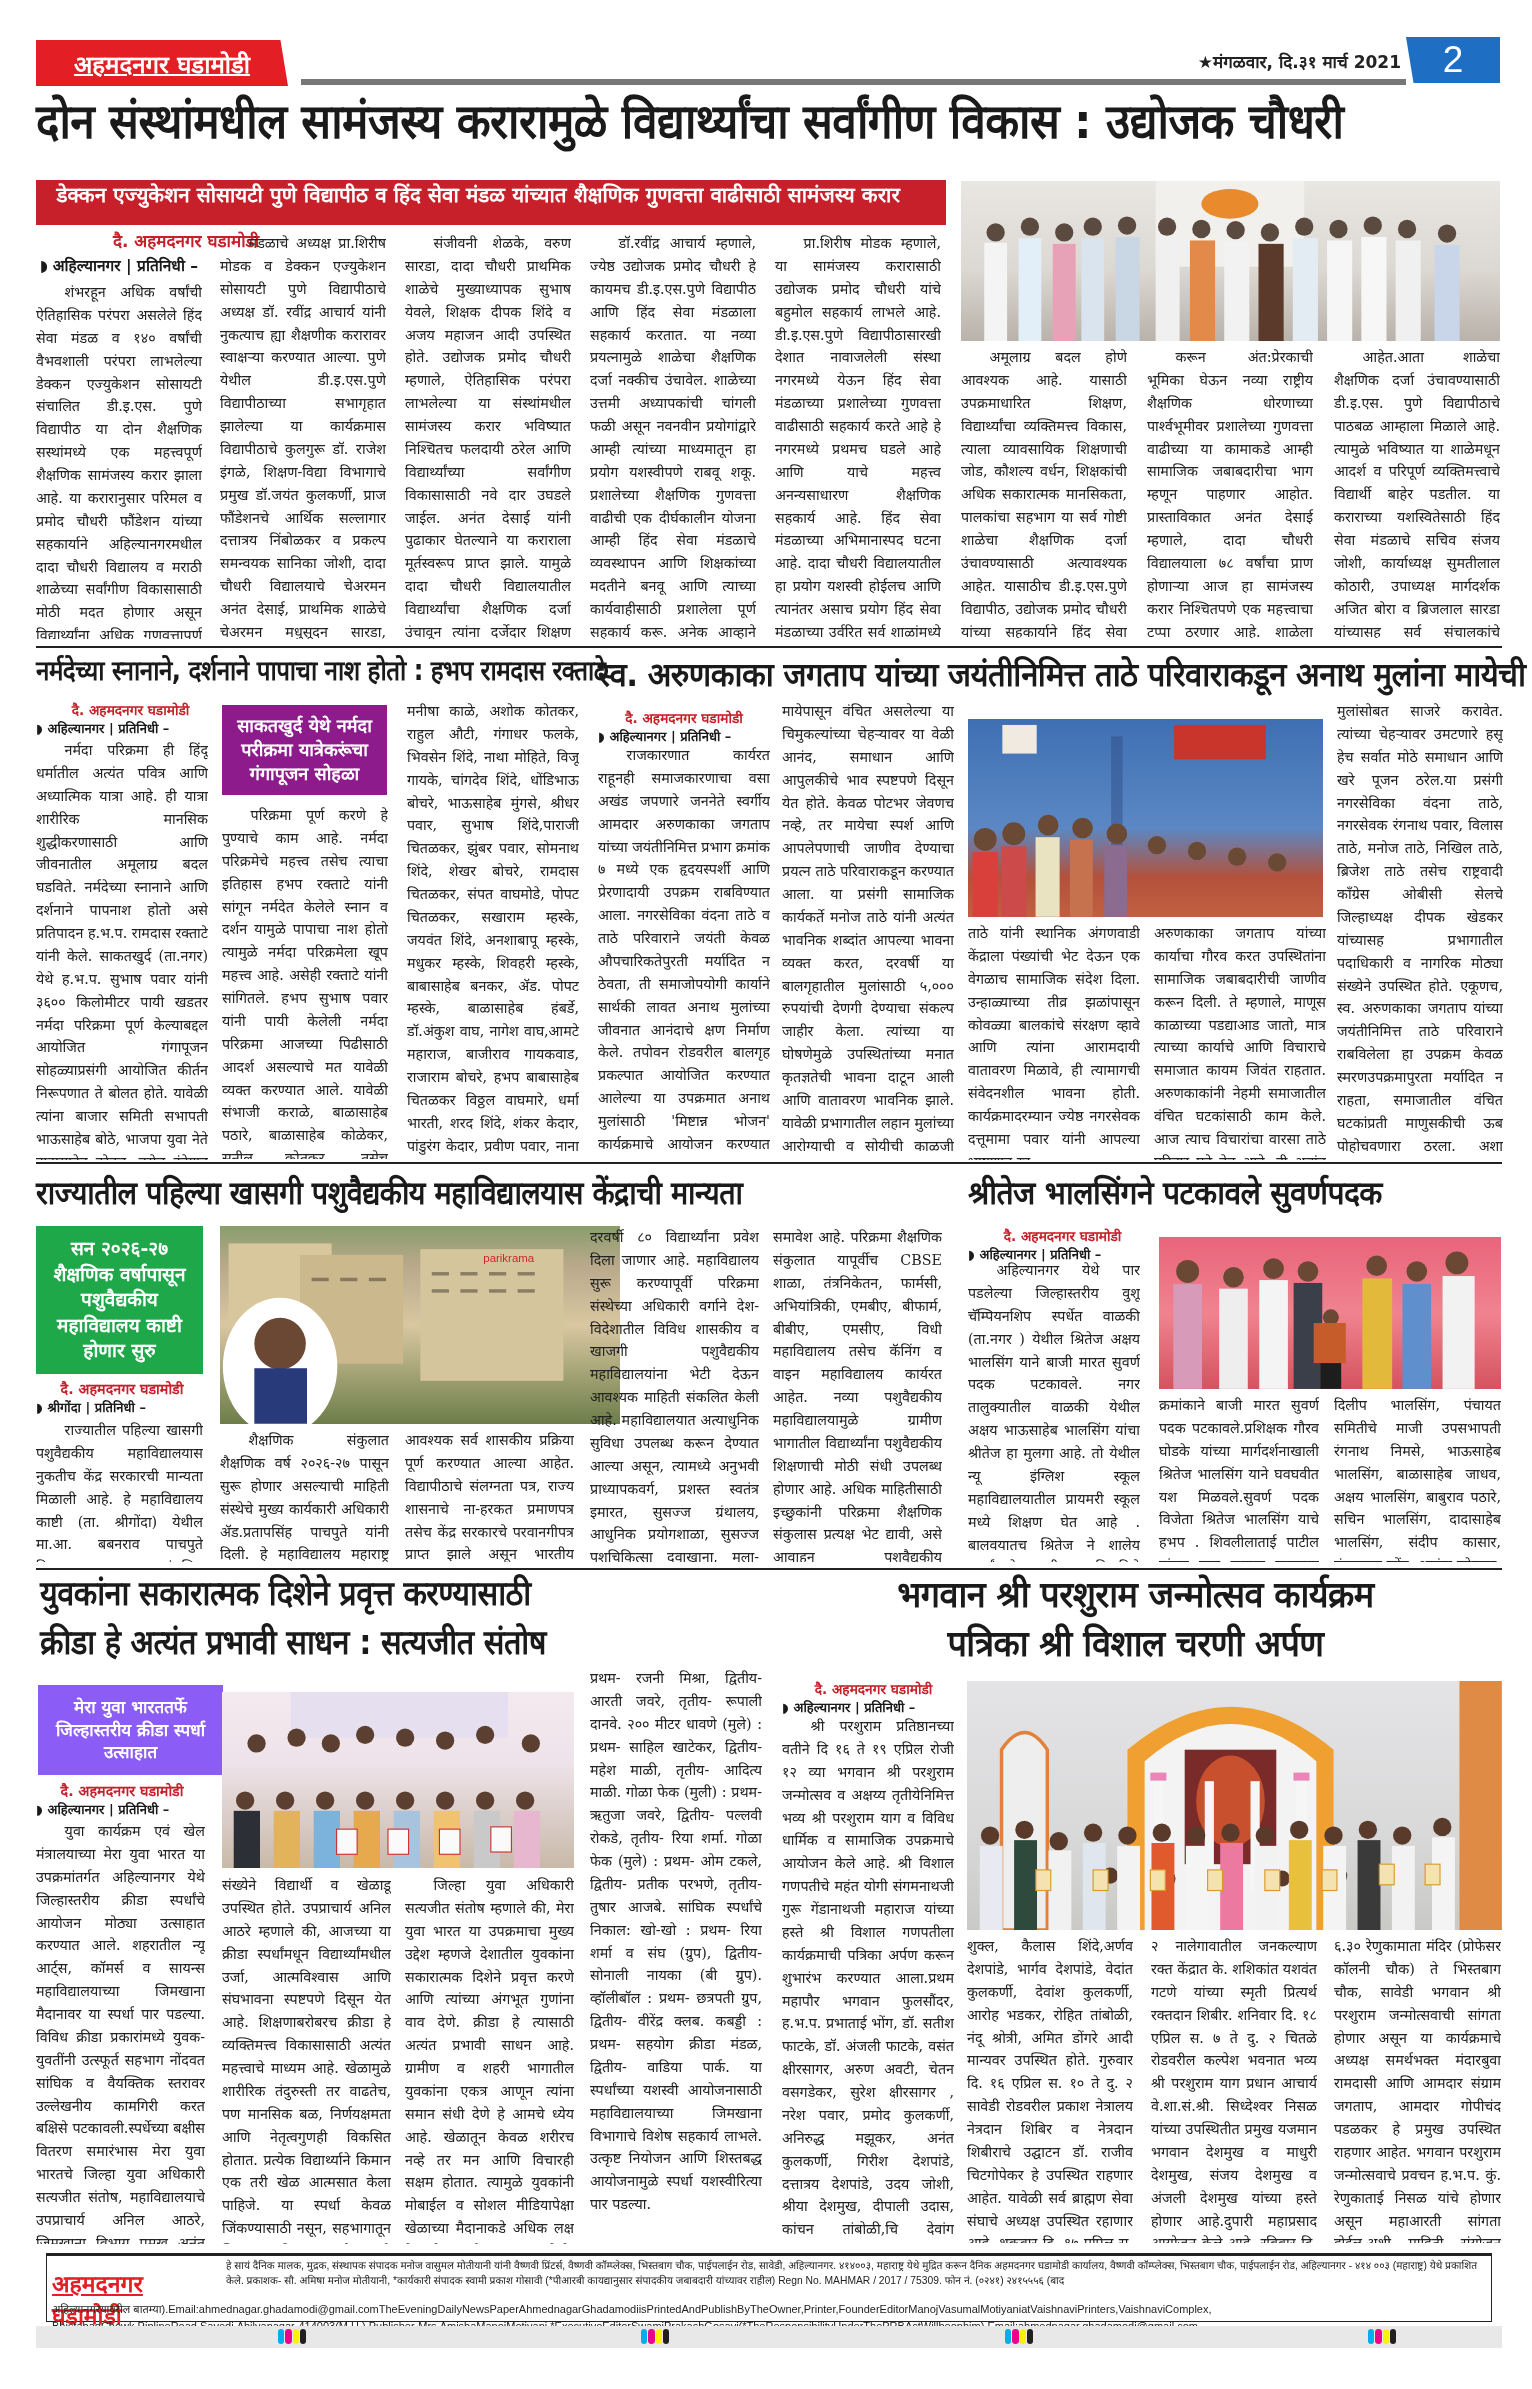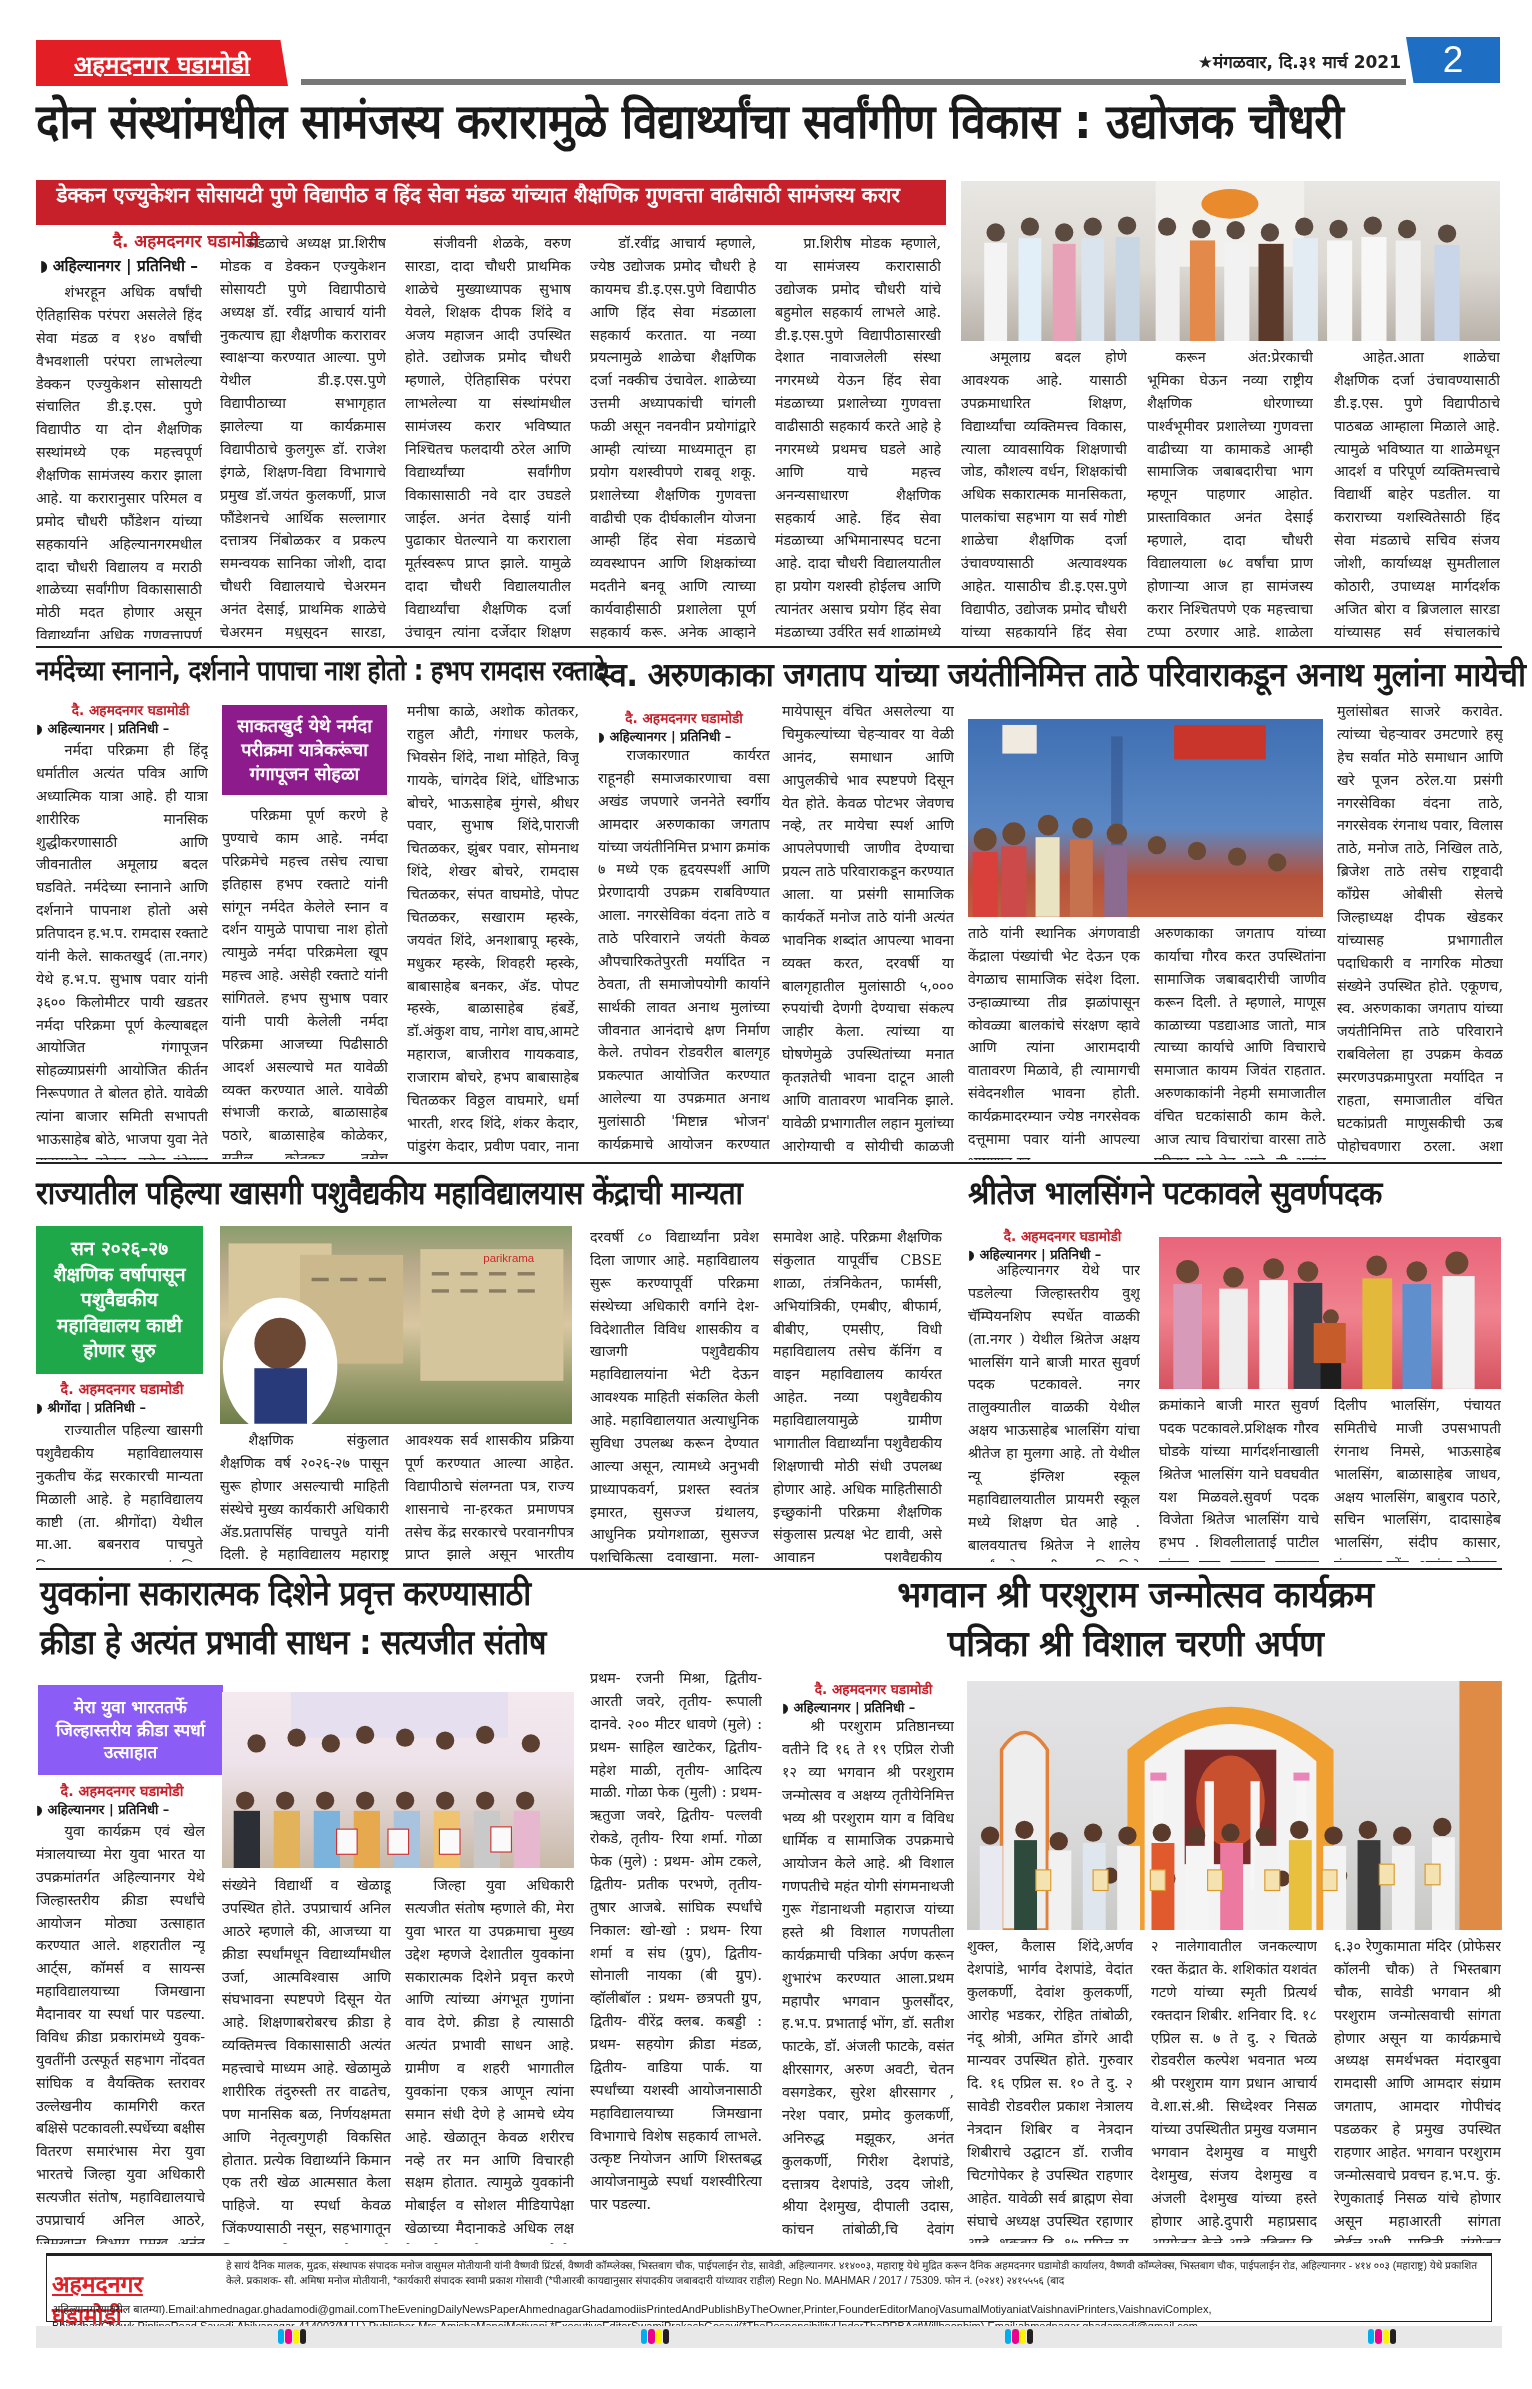--- a/index.html
+++ b/index.html
@@ -188,21 +188,21 @@
 <div class="abs boxhead" style="left:36px; top:1226px; width:167px; height:148px; background:#1fa84a; font-size:19px;">
     <span>सन २०२६-२७ शैक्षणिक वर्षापासून पशुवैद्यकीय महाविद्यालय काष्टी होणार सुरु</span>
   </div>
 <div class="abs" style="left:36px; top:1379px; width:172px;">
   <div class="byline" style="font-size:14.3px;">दै. अहमदनगर घडामोडी</div>
   <div class="dateline2" style="font-size:13px;">श्रीगोंदा | प्रतिनिधी –</div>
 </div>
 <div class="abs col" style="left:36px; top:1419px; width:167px; height:143px;">
     <p>राज्यातील पहिल्या खासगी पशुवैद्यकीय महाविद्यालयास नुकतीच केंद्र सरकारची मान्यता मिळाली आहे. हे महाविद्यालय काष्टी (ता. श्रीगोंदा) येथील मा.आ. बबनराव पाचपुते विचारधारा ट्रस्ट संचलित परिक्रमा</p>
   </div>
-<div class="abs photo" style="left:220px; top:1226px; width:352px; height:198px; background:linear-gradient(180deg,#8a9d6c 0%,#b9a98b 20%,#d9c7a1 50%,#6c7d49 100%);">
+<div class="abs photo" style="left:220px; top:1226px; width:400px; height:198px; background:linear-gradient(180deg,#8a9d6c 0%,#b9a98b 20%,#d9c7a1 50%,#6c7d49 100%);">
   <svg width="352" height="198" viewBox="0 0 615 345">
     <rect x="15" y="30" width="180" height="150" fill="#d8c79c"></rect>
       <rect x="140" y="50" width="180" height="190" fill="#cbb88c"></rect>
       <rect x="350" y="40" width="250" height="230" fill="#d4c59d"></rect>
     <g fill="#6a5f4d" opacity="0.7">
         <rect x="370" y="80" width="30" height="6"></rect>
         <rect x="420" y="80" width="30" height="6"></rect>
         <rect x="470" y="80" width="30" height="6"></rect>
         <rect x="520" y="80" width="30" height="6"></rect>
         <rect x="370" y="110" width="30" height="6"></rect>

